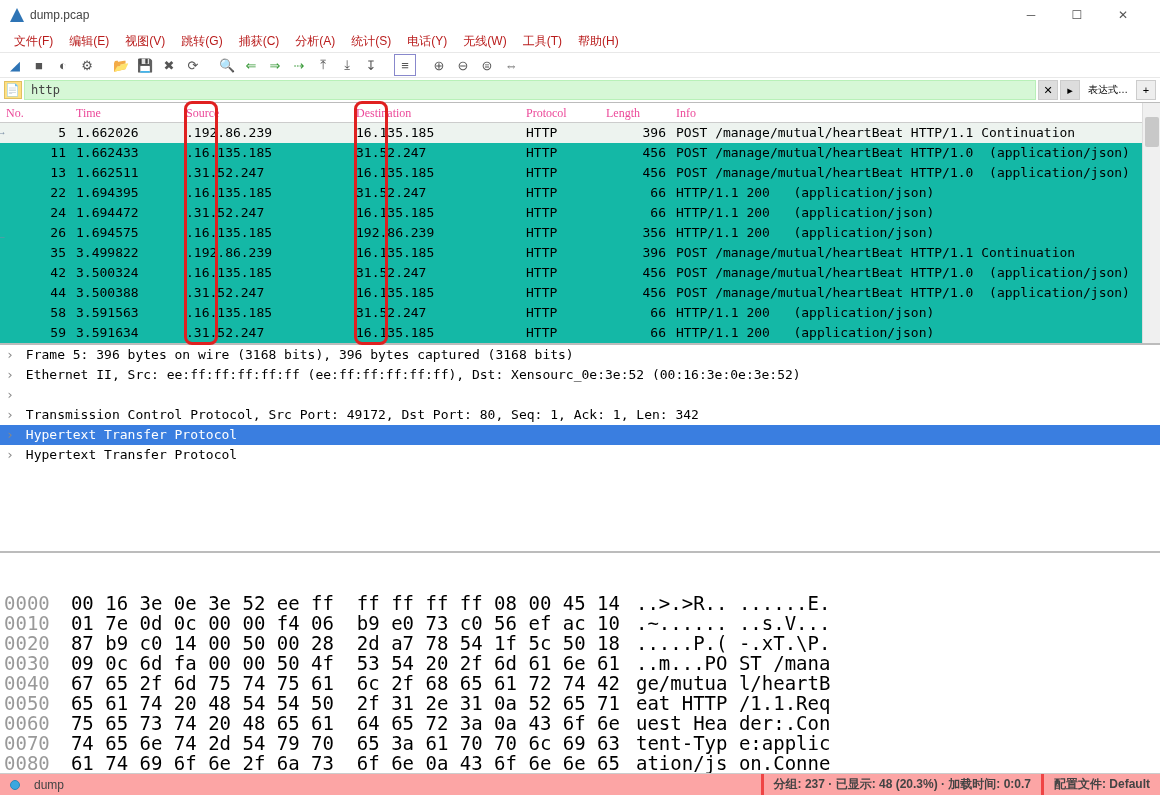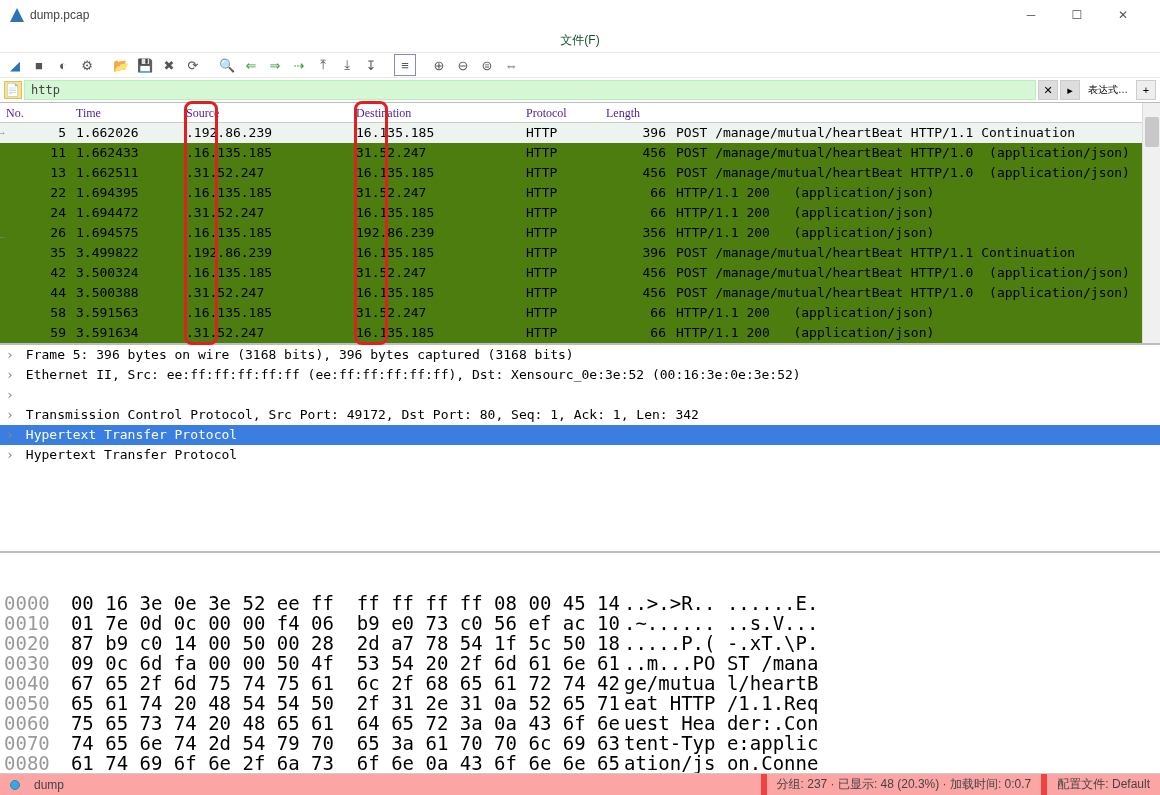--- a/index.html
+++ b/index.html
@@ -44,22 +44,21 @@
     color: #555; font-size: 12px;
   }
 
   
   .menubar {
     height: 22px;
     display: flex;
     align-items: center;
     padding: 0 6px;
     background: #fff;
-    color: #14532d;
-    flex-direction: column;
+    color: #b91c1c;
   }
   .menubar span {
     padding: 2px 8px;
     font-size: 12px;
   }
 
   
   .toolbar {
     height: 26px;
     display: flex;
@@ -128,29 +127,29 @@
     font-size: 13px;
     line-height: 20px;
     white-space: pre;
     padding-left: 6px;
   }
   .packet-header {
     background: #fff;
     border-bottom: 1px solid #ccc;
     font-family: SimSun, serif;
     font-size: 12px;
-    color: #4c1d95;
+    color: #ec4899;
     height: 20px;
   }
   .packet-body {
     position: relative;
   }
   .packet-row { height: 20px; }
   .packet-row.selected { background: #edf3ef; }
-  .packet-row.normal { background: #4d7c0f; }
+  .packet-row.normal { background: #14b8a6; }
   .col-no { text-align: right; padding-right: 10px; }
   .col-len { text-align: right; padding-right: 10px; }
   .packet-scroll {
     position: absolute;
     right: 0; top: 0; bottom: 0;
     width: 18px;
     background: #f0f0f0;
     border-left: 1px solid #ddd;
   }
   .scroll-thumb {
@@ -205,41 +204,41 @@
     font-family: Consolas, monospace;
     font-size: 19px;
     line-height: 20px;
     background: #fff;
     white-space: pre;
     overflow: hidden;
   }
   .hex-row { display: flex; padding-left: 4px; height: 20px; }
   .hex-off { color: #999; width: 44px; }
   .hex-bytes {  }
-  .hex-ascii { padding-left: 4px; }
+  .hex-ascii { padding-left: 4px; margin-left: 12px; }
 
   
   .statusbar {
     height: 22px;
     border-top: 1px solid #ccc;
     display: flex;
     align-items: center;
     font-size: 12px;
     color: #444;
     background: #fca5a5;
   }
   .status-led {
     width: 10px; height: 10px;
     border-radius: 50%;
     background: #3ba7e0;
     margin: 0 10px;
     border: 1px solid #2a88b8;
   }
   .status-file { flex: 1; padding-left: 4px; }
-  .status-seg { border-left: 6px solid #ef4444; padding: 0 10px; height: 100%; display:flex; align-items:center; }
+  .status-seg { border-left: 3px solid #ef4444; padding: 0 10px; height: 100%; display:flex; align-items:center;font-weight:bold; }
 
 </style>
 </head>
 <body>
 
 <div class="titlebar">
   <div class="fin"></div>
   <div class="title">dump.pcap</div>
   <div class="winbtns">
     <div class="winbtn">─</div>
@@ -299,20 +298,21 @@
 </div>
 
 <div class="packet-pane">
   <div class="packet-header">
     <div>No.</div>
     <div>Time</div>
     <div>Source</div>
     <div>Destination</div>
     <div>Protocol</div>
     <div>Length</div>
+    <div>Info</div>
   </div>
 
   <div class="packet-body" id="packet-body">
 
     <div class="red-box" style="left:184px; top:-22px; width:34px; height:244px;"></div>
     <div class="red-box" style="left:354px; top:-22px; width:34px; height:244px;"></div>
     <span class="arrow-gutter" style="top:2px">→</span>
     <span class="arrow-gutter" style="top:106px">←</span>
   <div class="packet-row selected"><div class="col-no">5</div><div>1.662026</div><div>.192.86.239</div><div>16.135.185</div><div>HTTP</div><div class="col-len">396</div><div>POST /manage/mutual/heartBeat HTTP/1.1 Continuation</div></div>
       <div class="packet-row normal"><div class="col-no">11</div><div>1.662433</div><div>.16.135.185</div><div>31.52.247</div><div>HTTP</div><div class="col-len">456</div><div>POST /manage/mutual/heartBeat HTTP/1.0  (application/json)</div></div>

